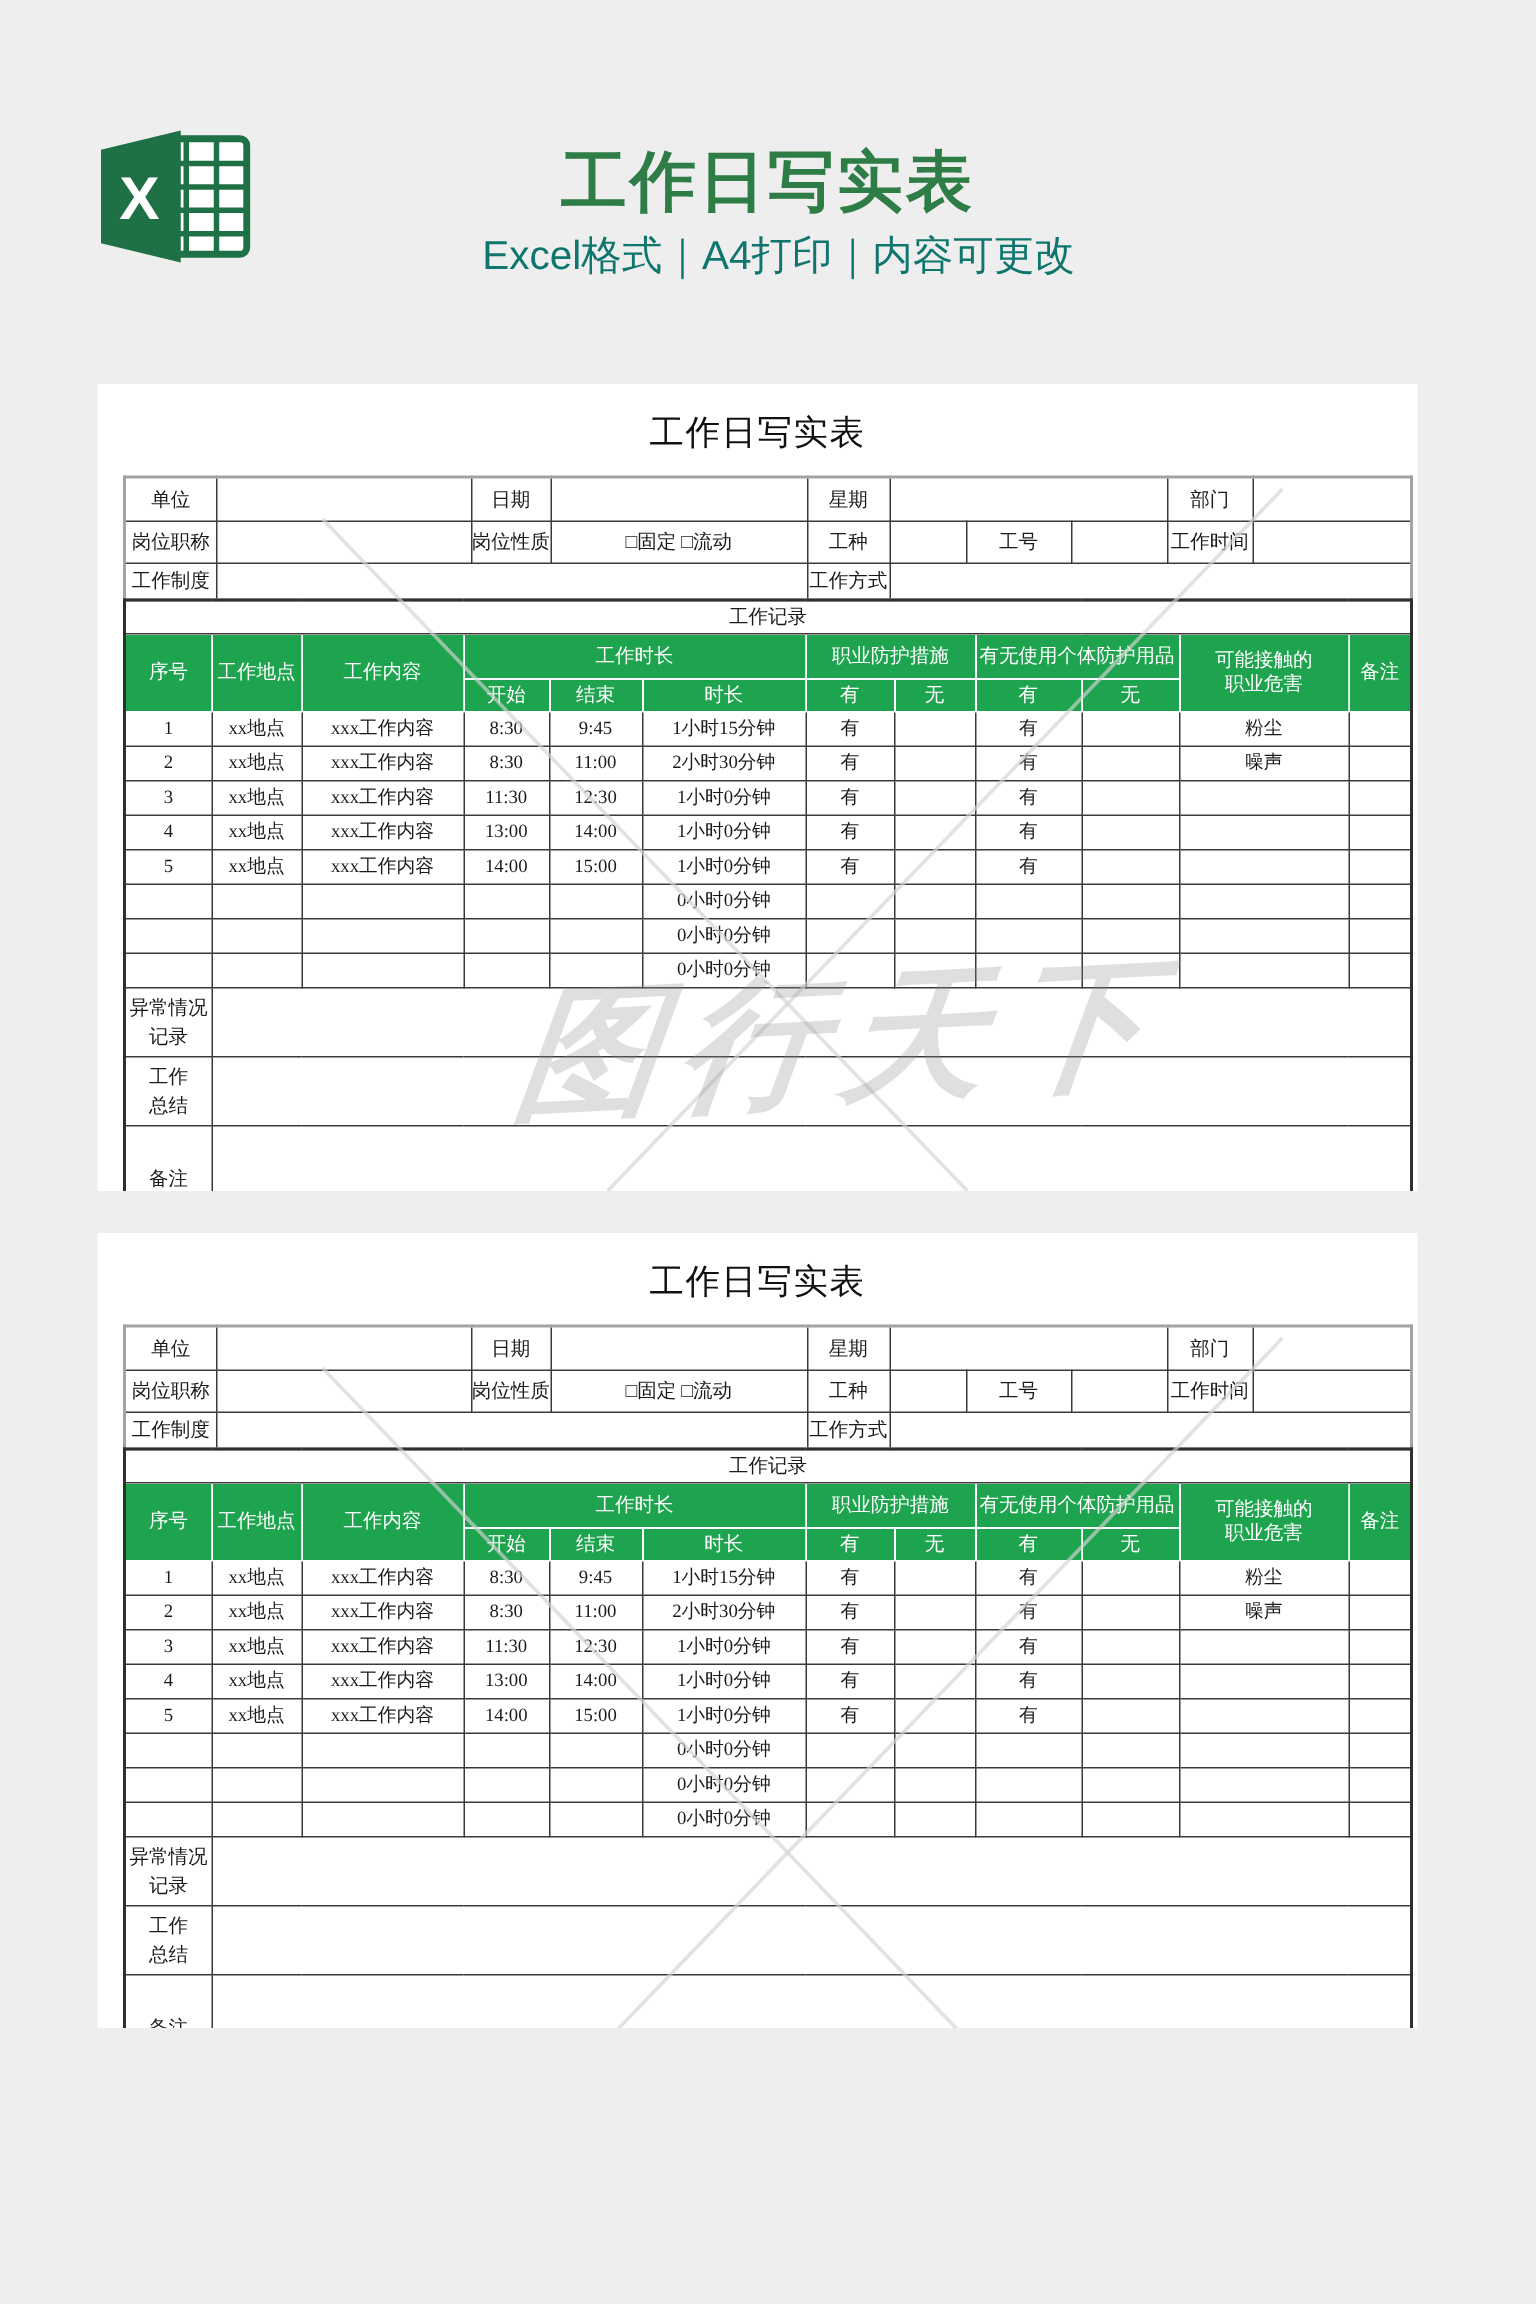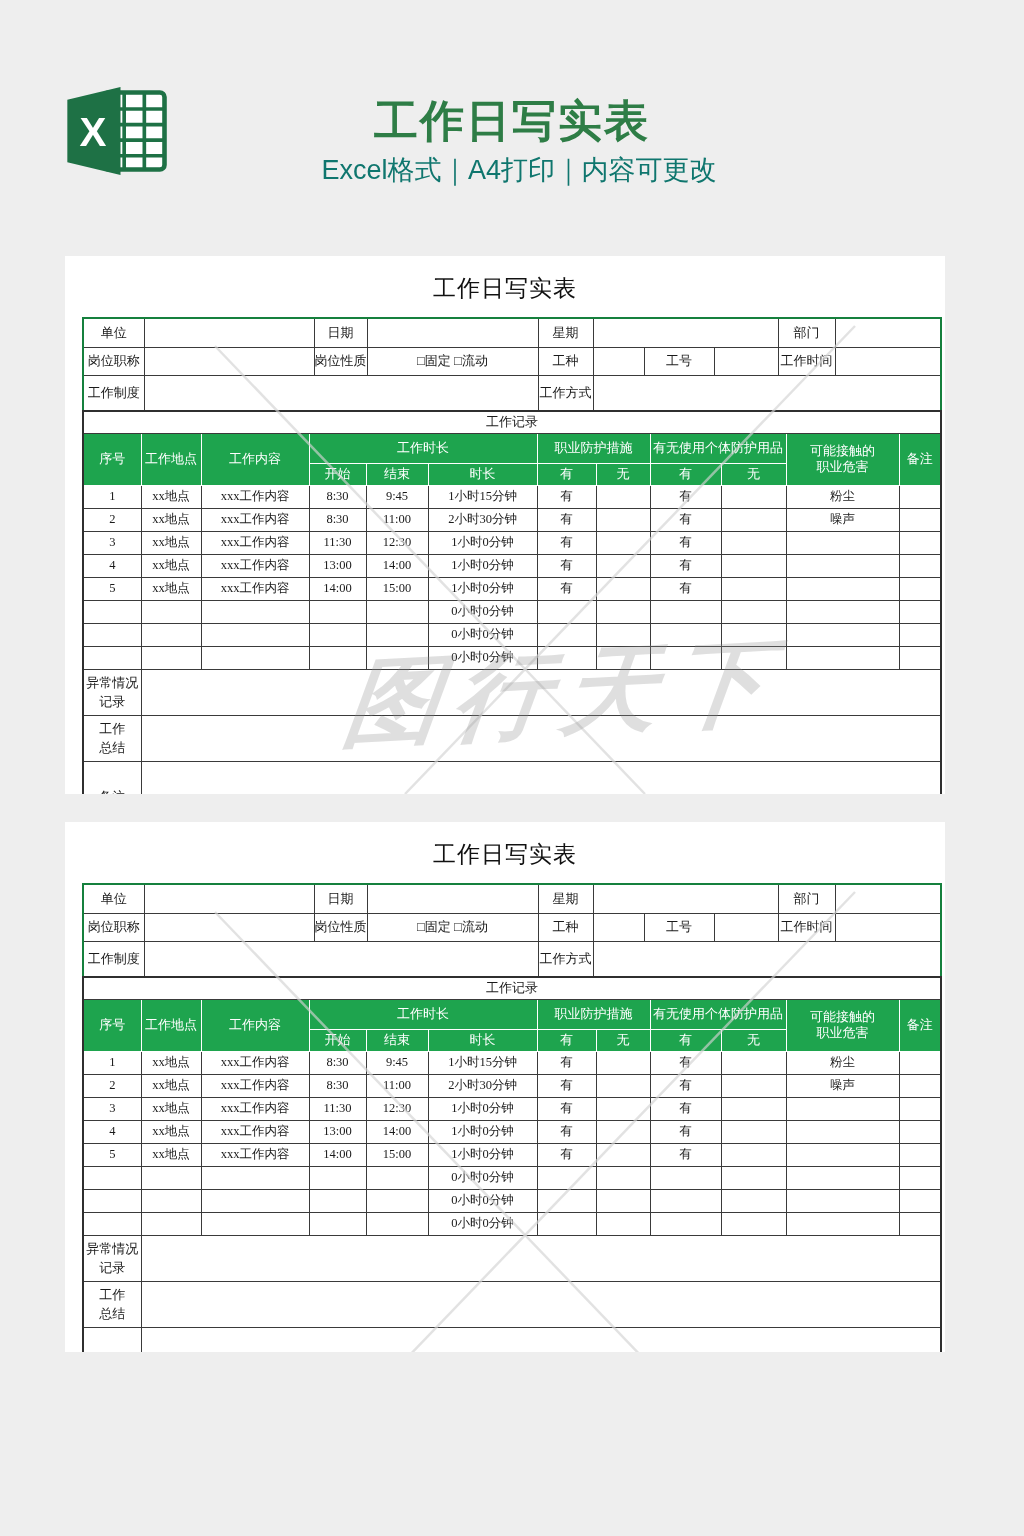--- a/index.html
+++ b/index.html
@@ -33,24 +33,24 @@
   .card-title {
     padding-top:17px; text-align:center;
     font-size:23px; color:#111; letter-spacing:1px;
   }
 
   table { border-collapse:collapse; table-layout:fixed; margin-left:17px; width:858px; }
   td {
     border:1px solid #3a3a3a; text-align:center; vertical-align:middle;
     font-size:13px; color:#1a1a1a; overflow:hidden; white-space:nowrap;
   }
-  .info-table { margin-top:13px; border:2px solid #15803d; }
+  .info-table { margin-top:13px; border:2px solid #a3a3a3; }
   .info-table tr:nth-child(1) td { height:29px; }
   .info-table tr:nth-child(2) td { height:28px; }
-  .info-table tr:nth-child(3) td { height:36px; }
+  .info-table tr:nth-child(3) td { height:25px; }
 
   .record-table { margin-top:-2px; border:2px solid #2f2f2f; }
   .banner-row td { height:22px; font-size:13px; }
   .ghead td {
     background:#1ea44e; color:#ffffff; border-color:#ffffff;
     border-top-color:#2f2f2f;
   }
   .ghead-a td { height:30px; }
   .ghead-b td { height:22px; }
   .ghead td.edge-l { border-left-color:#2f2f2f;font-family:Liberation Mono, monospace; }

